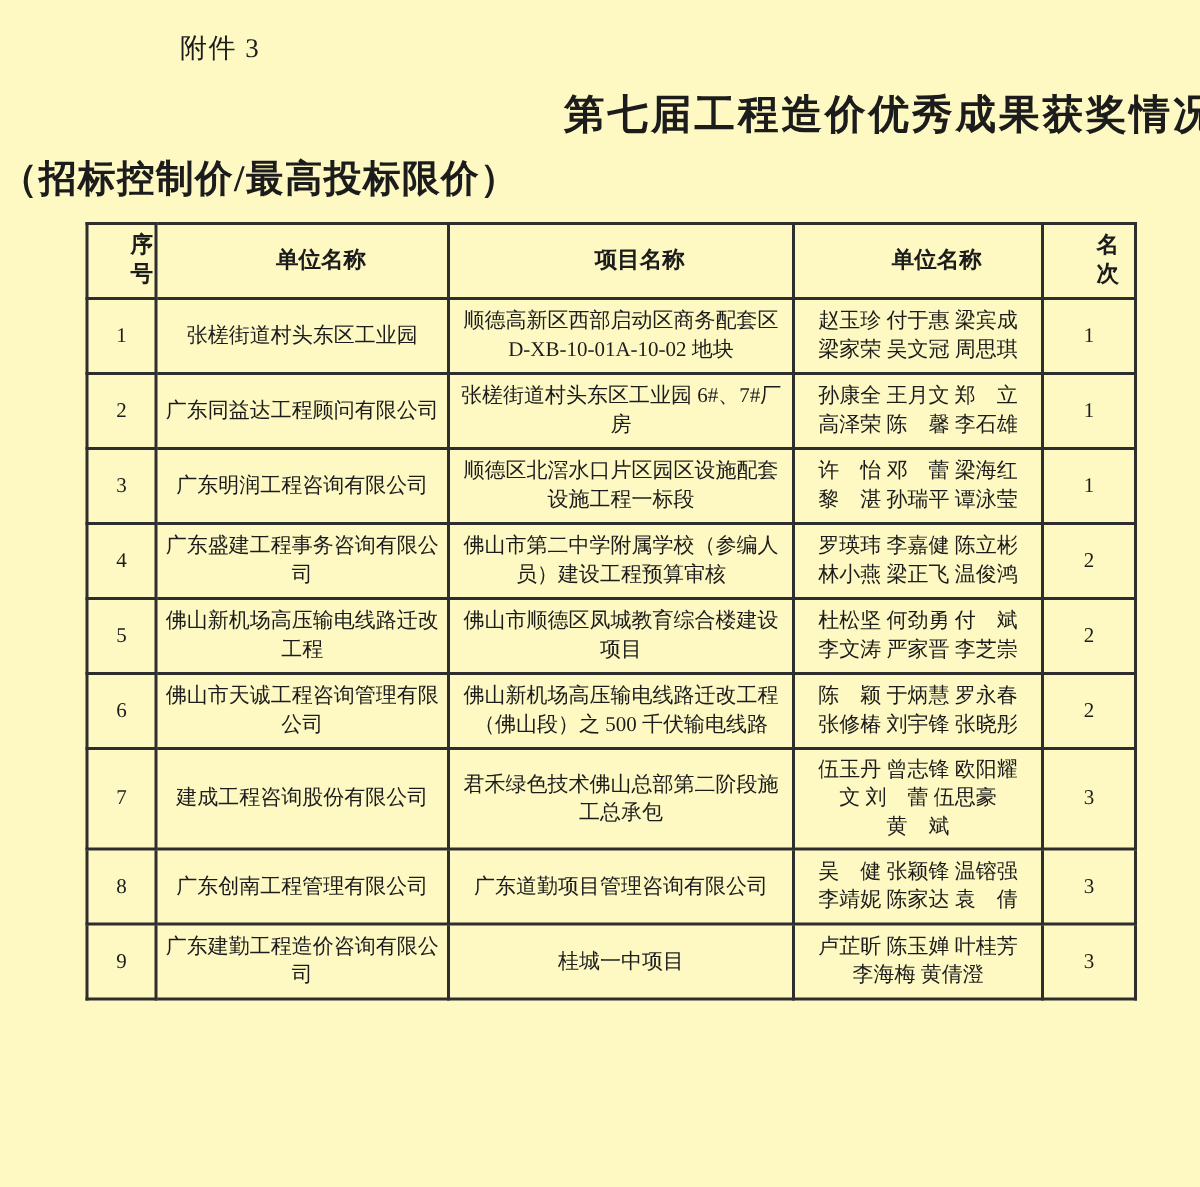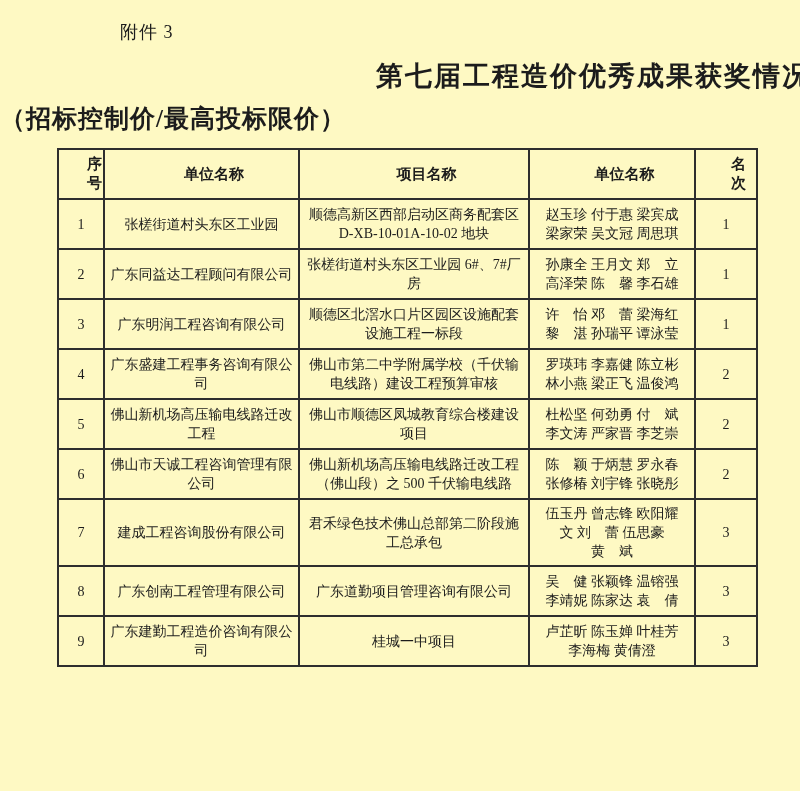--- a/index.html
+++ b/index.html
@@ -130,21 +130,21 @@
           <td>顺德区北滘水口片区园区设施配套设施工程一标段</td>
           <td>
             <div>许　怡 邓　蕾 梁海红</div>
             <div>黎　湛 孙瑞平 谭泳莹</div>
           </td>
           <td>1</td>
         </tr>
         <tr>
           <td>4</td>
           <td>广东盛建工程事务咨询有限公司</td>
-          <td>佛山市第二中学附属学校（千伏输电线路）建设工程预算审核</td>
+          <td>佛山市第二中学附属学校（参编人员）建设工程预算审核</td>
           <td>
             <div>罗瑛玮 李嘉健 陈立彬</div>
             <div>林小燕 梁正飞 温俊鸿</div>
           </td>
           <td>2</td>
         </tr>
         <tr>
           <td>5</td>
           <td>佛山新机场高压输电线路迁改工程</td>
           <td>佛山市顺德区凤城教育综合楼建设项目</td>

